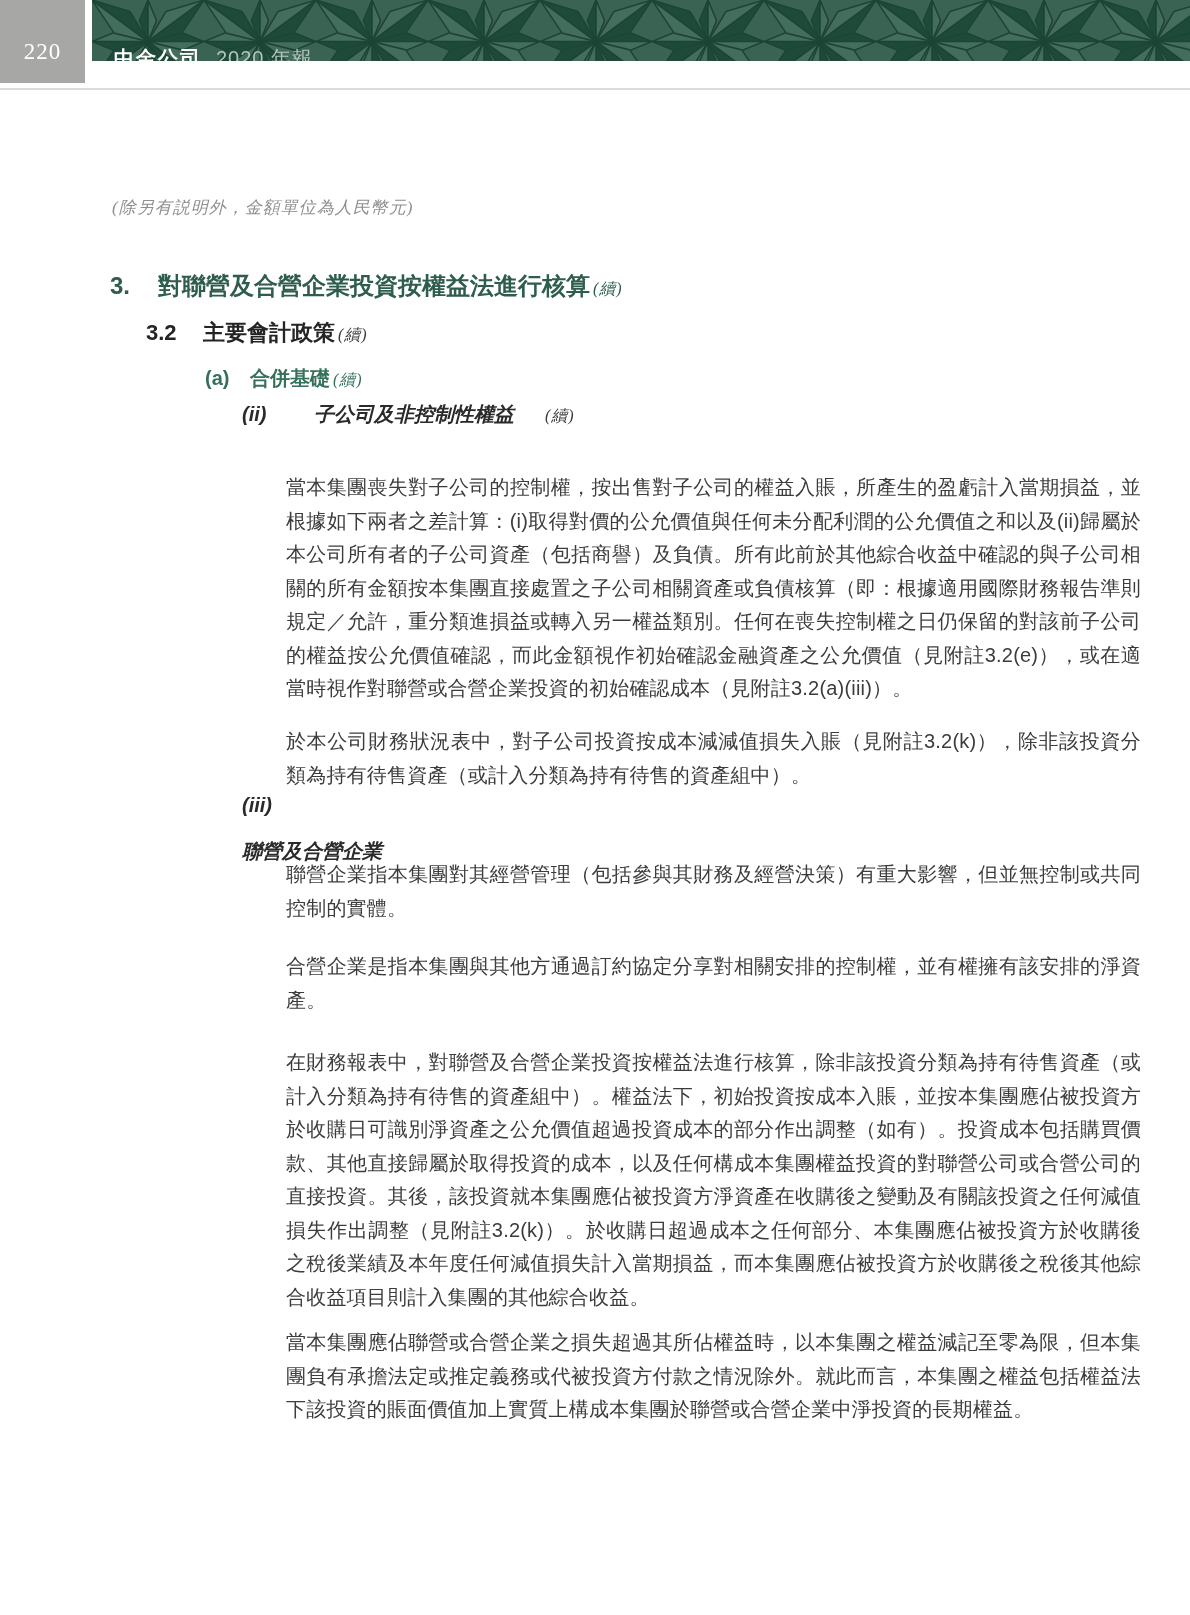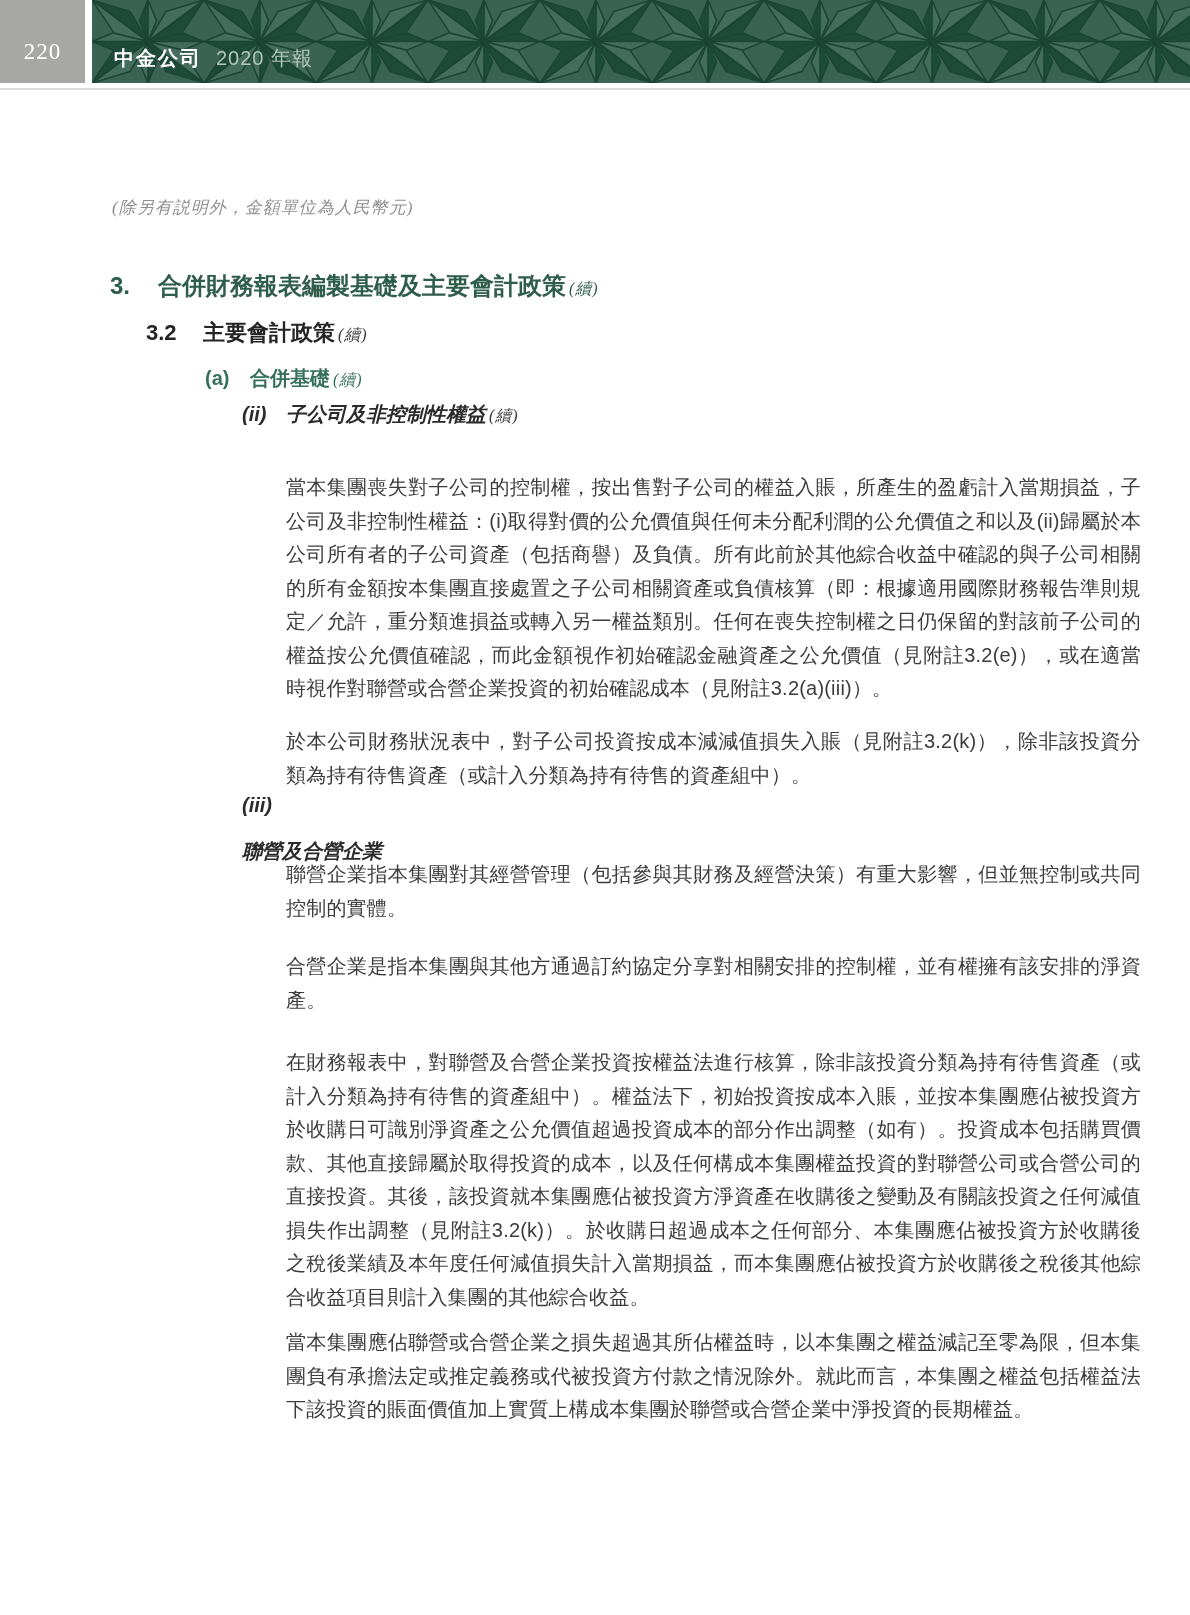--- a/index.html
+++ b/index.html
@@ -7,21 +7,21 @@
     position: relative;
     width: 1190px;
     height: 1615px;
     background: #ffffff;
     overflow: hidden;
     font-family: "Liberation Sans", sans-serif;
     color: #3c3c3c;
   }
 
   
-  .header { position: absolute; top: 0; left: 0; width: 1190px; height: 88px; display: flex; }
+  .header { position: absolute; top: 0; left: 0; width: 1190px; height: 61px; display: flex; }
   .pagenum-box {
     width: 85px; height: 83px; background: #a7a7a5; flex: 0 0 85px;
     display: flex; align-items: center; justify-content: center;
     padding-top: 20px; box-sizing: border-box;
   }
   .pagenum {
     font-family: "Liberation Serif", serif;
     font-size: 23px; color: #ffffff; letter-spacing: 1px;
   }
   .header-gap { width: 7px; flex: 0 0 7px; background: #ffffff; }
@@ -51,21 +51,21 @@
   
   .h-row { position: absolute; display: flex; align-items: baseline; white-space: nowrap; }
   .h3-row { top: 270px; left: 110px; font-size: 24px; font-weight: 700; color: #2e5d4c; }
   .h3-row .h-num { width: 48px; flex: 0 0 48px; }
   .h32-row { top: 318px; left: 146px; font-size: 22px; font-weight: 700; color: #242424; }
   .h32-row .h-num { width: 57px; flex: 0 0 57px; }
   .ha-row { top: 365px; left: 205px; font-size: 20px; font-weight: 700; color: #35705a; }
   .ha-row .h-num { width: 45px; flex: 0 0 45px; }
   .hitem-row { font-size: 20px; font-weight: 700; font-style: italic; color: #2a2a2a; left: 242px; }
   .hitem-row .h-num { width: 44px; flex: 0 0 44px; }
-  .hii-row  { top: 401px; }
+  .hii-row  { top: 401px; gap: 28px; }
   .hiii-row { top: 794px; flex-direction: column; }
   .cont-mark {
     font-family: "Liberation Serif", serif;
     font-style: italic; font-weight: 400;
     font-size: 16px; margin-left: 3px; letter-spacing: 1px;
   }
   .h3-row .cont-mark { color: #2e5d4c; }
   .h32-row .cont-mark { color: #3a3a3a; }
   .ha-row .cont-mark { color: #35705a; }
   .hitem-row .cont-mark { color: #3a3a3a; }
@@ -133,21 +133,21 @@
         <span class="brand">中金公司</span><span class="edition">2020 年報</span>
       </div>
     </div>
   </div>
   <div class="hairline"></div>
 
   <div class="unit-note">(除另有説明外，金額單位為人民幣元)</div>
 
   <div class="h-row h3-row">
     <span class="h-num">3.</span>
-    <span>合併財務報表編製基礎及主要會計政策</span>
+    <span>對聯營及合營企業投資按權益法進行核算</span>
     <span class="cont-mark">(續)</span>
   </div>
 
   <div class="h-row h32-row">
     <span class="h-num">3.2</span>
     <span>主要會計政策</span>
     <span class="cont-mark">(續)</span>
   </div>
 
   <div class="h-row ha-row">
@@ -155,21 +155,21 @@
     <span>合併基礎</span>
     <span class="cont-mark">(續)</span>
   </div>
 
   <div class="h-row hitem-row hii-row">
     <span class="h-num">(ii)</span>
     <span>子公司及非控制性權益</span>
     <span class="cont-mark">(續)</span>
   </div>
 
-  <p class="para para-1">當本集團喪失對子公司的控制權，按出售對子公司的權益入賬，所產生的盈虧計入當期損益，子公司及非控制性權益：(i)取得對價的公允價值與任何未分配利潤的公允價值之和以及(ii)歸屬於本公司所有者的子公司資產（包括商譽）及負債。所有此前於其他綜合收益中確認的與子公司相關的所有金額按本集團直接處置之子公司相關資產或負債核算（即：根據適用國際財務報告準則規定／允許，重分類進損益或轉入另一權益類別。任何在喪失控制權之日仍保留的對該前子公司的權益按公允價值確認，而此金額視作初始確認金融資產之公允價值（見附註3.2(e)），或在適當時視作對聯營或合營企業投資的初始確認成本（見附註3.2(a)(iii)）。</p>
+  <p class="para para-1">當本集團喪失對子公司的控制權，按出售對子公司的權益入賬，所產生的盈虧計入當期損益，並根據如下兩者之差計算：(i)取得對價的公允價值與任何未分配利潤的公允價值之和以及(ii)歸屬於本公司所有者的子公司資產（包括商譽）及負債。所有此前於其他綜合收益中確認的與子公司相關的所有金額按本集團直接處置之子公司相關資產或負債核算（即：根據適用國際財務報告準則規定／允許，重分類進損益或轉入另一權益類別。任何在喪失控制權之日仍保留的對該前子公司的權益按公允價值確認，而此金額視作初始確認金融資產之公允價值（見附註3.2(e)），或在適當時視作對聯營或合營企業投資的初始確認成本（見附註3.2(a)(iii)）。</p>
   <p class="para para-2">於本公司財務狀況表中，對子公司投資按成本減減值損失入賬（見附註3.2(k)），除非該投資分類為持有待售資產（或計入分類為持有待售的資產組中）。</p>
 
   <div class="h-row hitem-row hiii-row">
     <span class="h-num">(iii)</span>
     <span>聯營及合營企業</span>
   </div>
 
   <p class="para para-4">合營企業是指本集團與其他方通過訂約協定分享對相關安排的控制權，並有權擁有該安排的淨資產。</p>
   <p class="para para-3">聯營企業指本集團對其經營管理（包括參與其財務及經營決策）有重大影響，但並無控制或共同控制的實體。</p>
   <p class="para para-5">在財務報表中，對聯營及合營企業投資按權益法進行核算，除非該投資分類為持有待售資產（或計入分類為持有待售的資產組中）。權益法下，初始投資按成本入賬，並按本集團應佔被投資方於收購日可識別淨資產之公允價值超過投資成本的部分作出調整（如有）。投資成本包括購買價款、其他直接歸屬於取得投資的成本，以及任何構成本集團權益投資的對聯營公司或合營公司的直接投資。其後，該投資就本集團應佔被投資方淨資產在收購後之變動及有關該投資之任何減值損失作出調整（見附註3.2(k)）。於收購日超過成本之任何部分、本集團應佔被投資方於收購後之稅後業績及本年度任何減值損失計入當期損益，而本集團應佔被投資方於收購後之稅後其他綜合收益項目則計入集團的其他綜合收益。</p>

